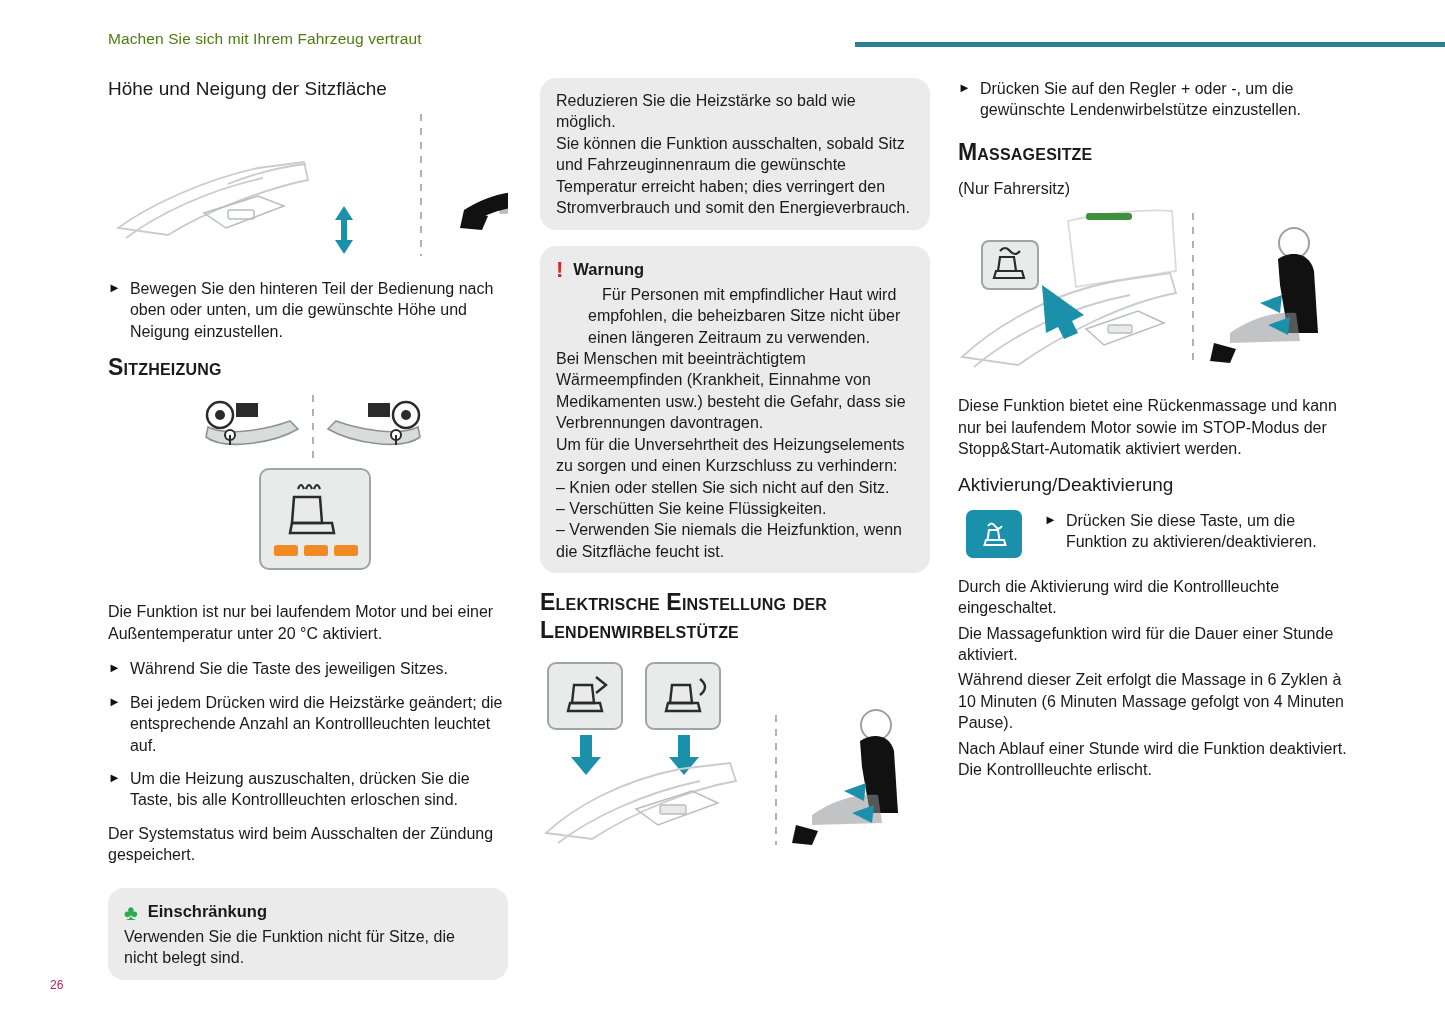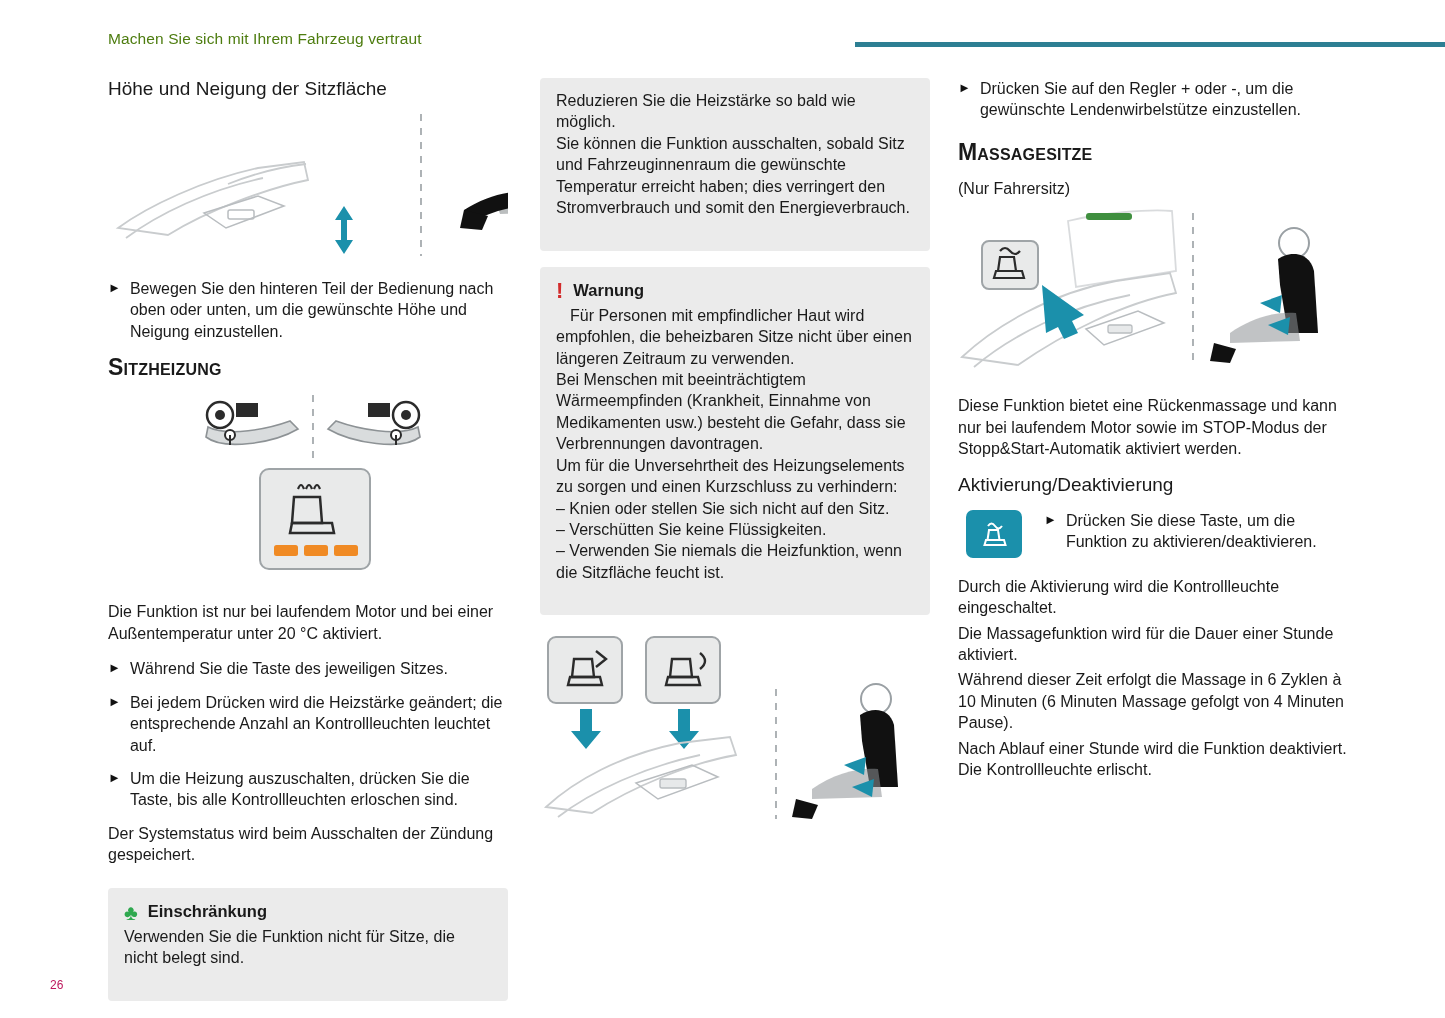--- a/index.html
+++ b/index.html
@@ -112,22 +112,22 @@
     stroke: #b9bdc0;
     stroke-width: 1.5;
   }
   .darkfig { fill: #8e9295; }
   .blackfig { fill: #111; }
   .tealfill { fill: #1b90ab; }
 
   
   .box {
     background: #ebebeb;
-    border-radius: 4px;
-    padding: 14px 16px 32px 16px;
+    border-radius: 16px;
+    padding: 14px 16px 11px 16px;
     margin-bottom: 16px;
   }
   .box p {
     font-size: 16px;
     line-height: 1.34;
     margin: 0;
   }
   .box-title {
     font-weight: bold;
     font-size: 16.5px;
@@ -296,28 +296,29 @@
     <div class="box" style="padding-top:12px;">
       <p>Reduzieren Sie die Heizstärke so bald wie möglich.</p>
       <p>Sie können die Funktion ausschalten, sobald Sitz und Fahrzeuginnenraum die gewünschte Temperatur erreicht haben; dies verringert den Stromverbrauch und somit den Energieverbrauch.</p>
     </div>
 
     <div class="box">
       <div class="box-head">
         <span class="warn-mark">!</span>
         <span class="box-title">Warnung</span>
       </div>
-      <p style="text-indent:14px;">Für Personen mit empfindlicher Haut wird empfohlen, die beheizbaren Sitze nicht über einen längeren Zeitraum zu verwenden.</p>
+      <p style="text-indent:14px;margin-left:32px;">Für Personen mit empfindlicher Haut wird empfohlen, die beheizbaren Sitze nicht über einen längeren Zeitraum zu verwenden.</p>
       <p>Bei Menschen mit beeinträchtigtem Wärmeempfinden (Krankheit, Einnahme von Medikamenten usw.) besteht die Gefahr, dass sie Verbrennungen davontragen.</p>
       <p>Um für die Unversehrtheit des Heizungselements zu sorgen und einen Kurzschluss zu verhindern:</p>
       <p class="dashline">– Knien oder stellen Sie sich nicht auf den Sitz.</p>
       <p class="dashline">– Verschütten Sie keine Flüssigkeiten.</p>
       <p class="dashline">– Verwenden Sie niemals die Heizfunktion, wenn die Sitzfläche feucht ist.</p>
     </div>
 
+    <h2 class="section" style="line-height:1.2;">Elektrische Einstellung der Lendenwirbelstütze</h2>
 
     <div class="fig">
       <svg width="390" height="190" viewBox="0 0 390 190">
 
         <g>
           <rect x="8" y="6" width="74" height="66" rx="8" fill="#e9eaea" stroke="#9fa4a7" stroke-width="2"></rect>
           <path d="M34,28 l18,0 l2,18 l-22,0 z" fill="none" stroke="#2b2b2b" stroke-width="2.4"></path>
           <path d="M30,46 l30,0 l2,8 l-34,0 z" fill="none" stroke="#2b2b2b" stroke-width="2.4"></path>
           <path d="M56,20 l10,8 l-10,8" fill="none" stroke="#2b2b2b" stroke-width="2.4"></path>
         </g>

